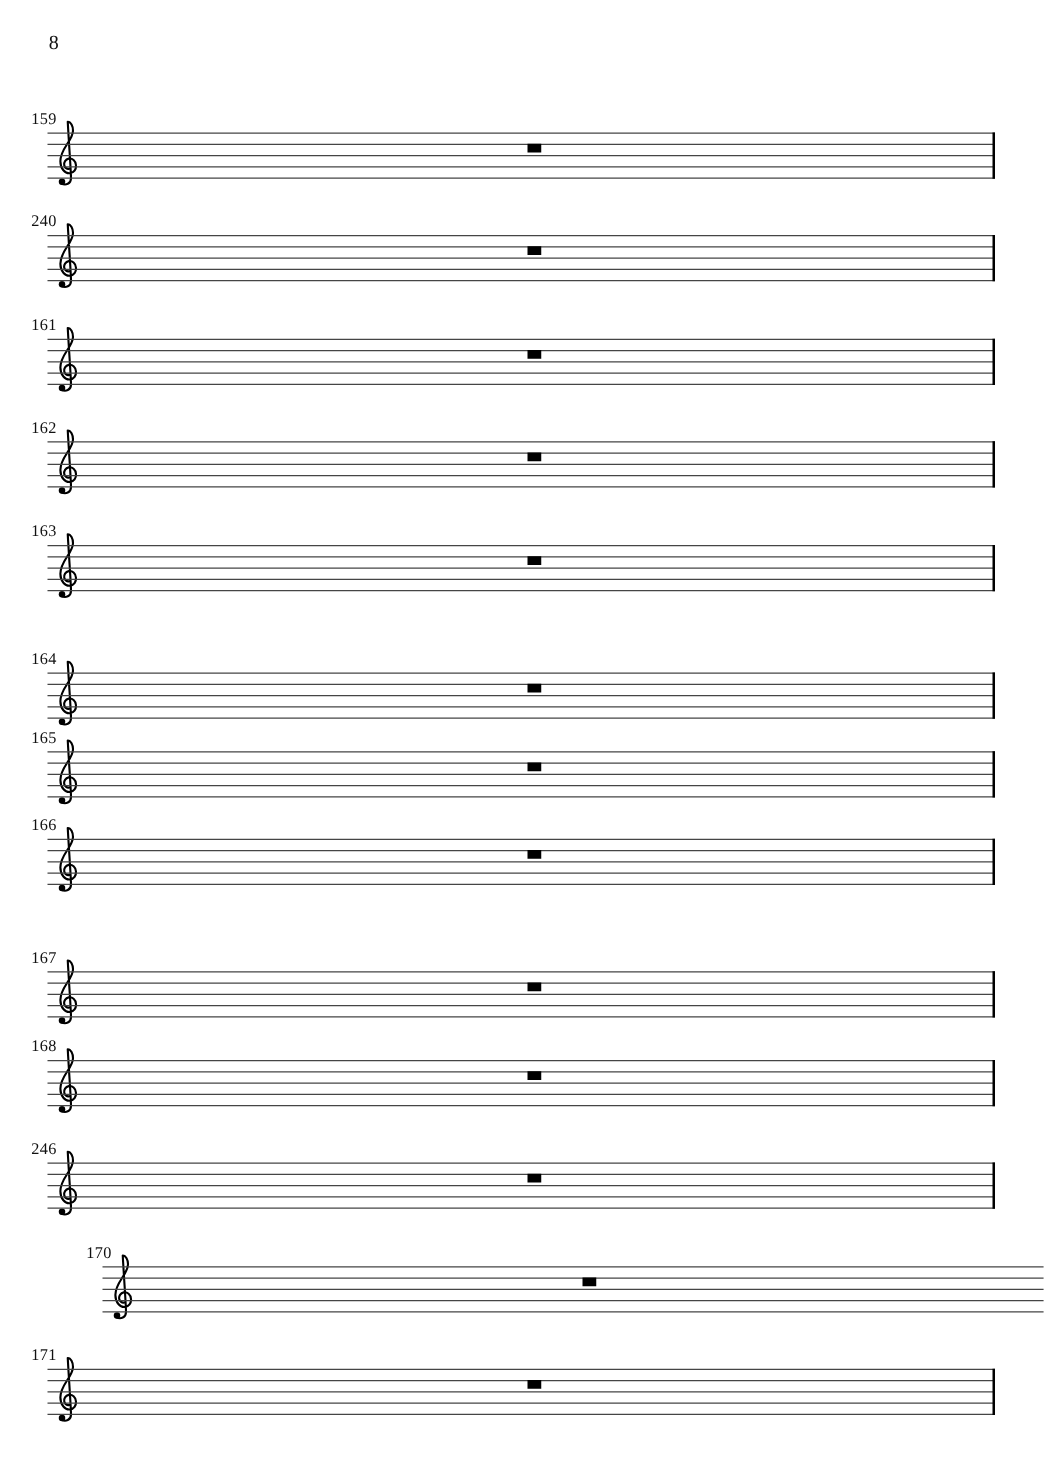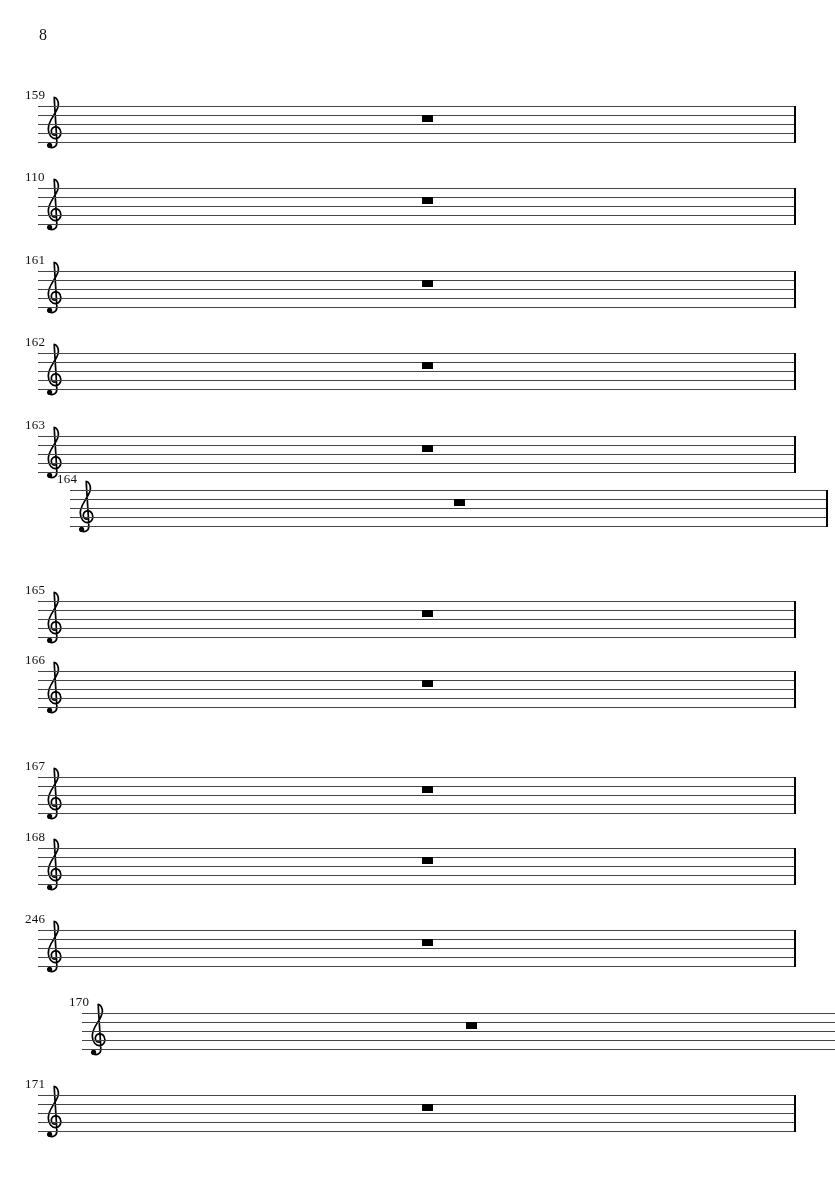--- a/index.html
+++ b/index.html
@@ -108,21 +108,21 @@
       <i class="staff-line l0"></i>
       <i class="staff-line l1"></i>
       <i class="staff-line l2"></i>
       <i class="staff-line l3"></i>
       <i class="staff-line l4"></i>
       <i class="barline"></i>
     </div>
     <div class="whole-rest"></div>
   </div>
       <div class="system" style="top: 168.4px;">
-    <div class="measure-number">110</div>
+    <div class="measure-number">240</div>
     <svg class="clef" viewBox="0 0 20 56" xmlns="http://www.w3.org/2000/svg">
       <path d="M5.0 52.8 C8.6 54.6 12.8 53.0 12.8 48.6
                C12.8 43.0 11.2 22.0 10.2 3.4
                C12.6 3.4 14.5 7.0 14.4 10.6
                C14.3 14.6 12.0 17.8 9.5 21.6
                C6.8 25.7 4.3 30.2 4.3 35.0
                C4.3 41.2 8.2 44.9 11.8 44.6
                C15.2 44.4 17.0 41.5 16.8 38.2
                C16.6 34.6 13.8 32.4 11.0 32.9
                C8.4 33.4 6.9 35.8 7.4 38.2
@@ -207,21 +207,21 @@
     <div class="staff">
       <i class="staff-line l0"></i>
       <i class="staff-line l1"></i>
       <i class="staff-line l2"></i>
       <i class="staff-line l3"></i>
       <i class="staff-line l4"></i>
       <i class="barline"></i>
     </div>
     <div class="whole-rest"></div>
   </div>
-      <div class="system" style="top: 470px; margin-left: 32px;">
+      <div class="system" style="top: 518px;">
     <div class="measure-number">164</div>
     <svg class="clef" viewBox="0 0 20 56" xmlns="http://www.w3.org/2000/svg">
       <path d="M5.0 52.8 C8.6 54.6 12.8 53.0 12.8 48.6
                C12.8 43.0 11.2 22.0 10.2 3.4
                C12.6 3.4 14.5 7.0 14.4 10.6
                C14.3 14.6 12.0 17.8 9.5 21.6
                C6.8 25.7 4.3 30.2 4.3 35.0
                C4.3 41.2 8.2 44.9 11.8 44.6
                C15.2 44.4 17.0 41.5 16.8 38.2
                C16.6 34.6 13.8 32.4 11.0 32.9

